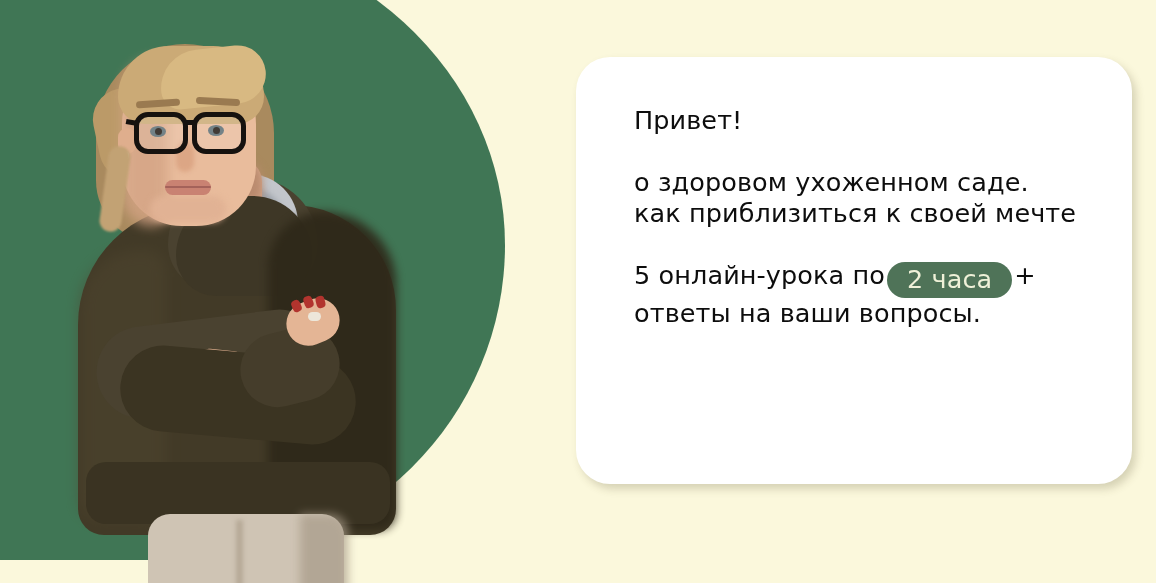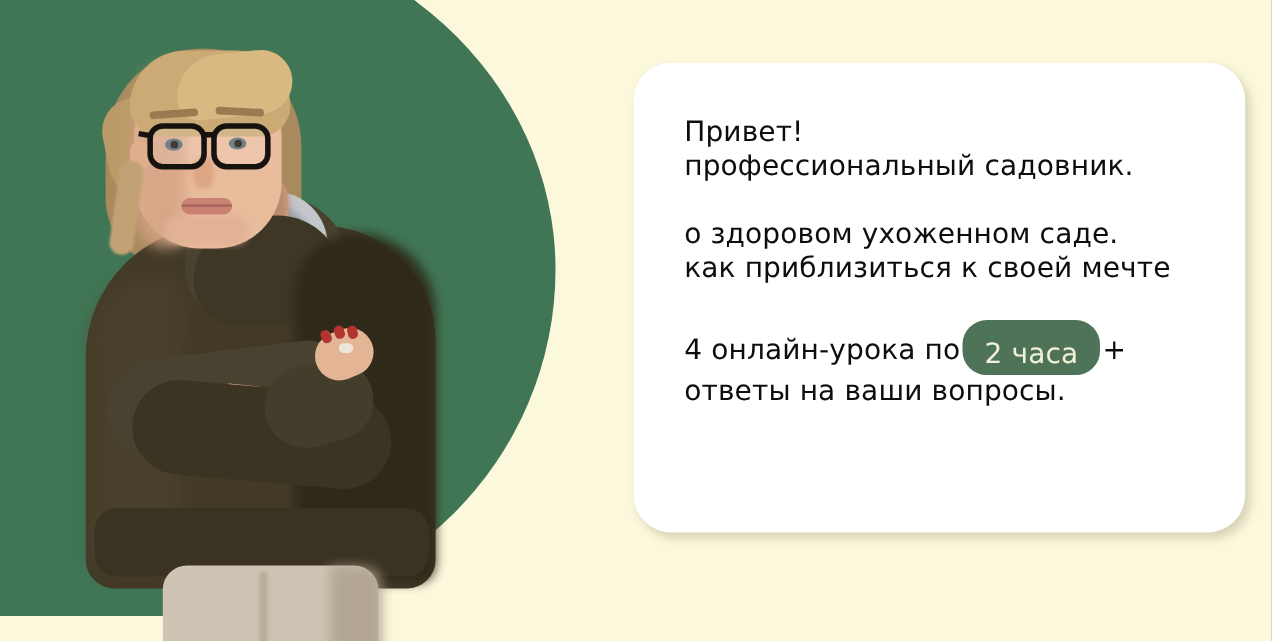--- a/index.html
+++ b/index.html
@@ -283,39 +283,39 @@
   .card{
     position:absolute;
     left:576px; top:57px;
     width:556px; height:427px;
     background:#FFFFFF;
     border-radius:34px;
     box-shadow:4px 5px 9px rgba(80,75,40,.22);
   }
   .card-text{
     position:absolute;
-    left:46px; top:48px;
+    left:58px; top:48px;
     width:460px;
   }
   .para{
     font-size:25.5px;
     line-height:31px;
     color:#0D0D0D;
     letter-spacing:.1px;
     font-weight:400;
   }
   .para + .para{ margin-top:31px; }
   .line{ white-space:nowrap; }
 
   .pill{
     display:inline-block;
     background:#4F7358;
     color:#EFF1D8;
     border-radius:22px;
-    padding:16px 20px 4px;
+    padding:2px 20px 4px;
     line-height:30px;
     vertical-align:-4px;
     margin:0 2px;
   }
 </style>
 </head>
 <body>
 
 <div id="stage">
 
@@ -368,29 +368,28 @@
     <div class="ph pants"></div>
     <div class="ph pants-shade"></div>
     <div class="ph pants-seam"></div>
   </div>
 
   <div class="card">
     <div class="card-text">
 
       <div class="para">
         <div class="line">Привет!</div>
-        <div class="line">профессиональный садовник.</div>
       </div>
 
       <div class="para">
         <div class="line">о здоровом ухоженном саде.</div>
         <div class="line">как приблизиться к своей мечте</div>
       </div>
 
       <div class="para">
-        <div class="line"><span>4 онлайн-урока по</span><span class="pill">2 часа</span><span>+</span></div>
+        <div class="line"><span>5 онлайн-урока по</span><span class="pill">2 часа</span><span>+</span></div>
         <div class="line">ответы на ваши вопросы.</div>
       </div>
 
     </div>
   </div>
 
 </div>
 
 </body></html>

